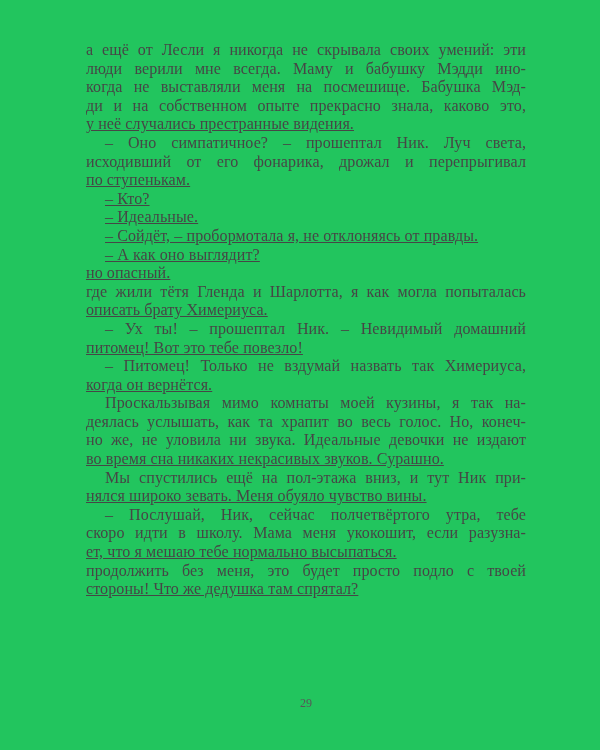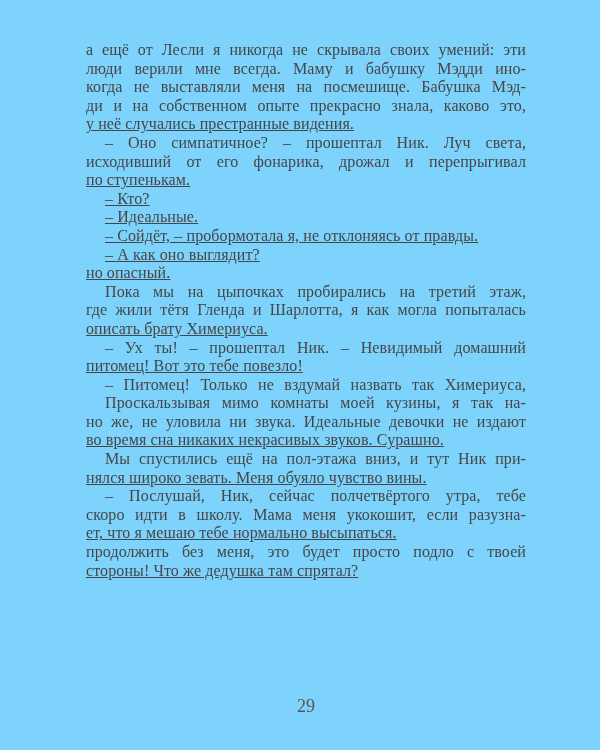--- a/index.html
+++ b/index.html
@@ -4,21 +4,21 @@
 <style>
   html, body { margin: 0; padding: 0; }
   body {
     width: 600px; height: 750px;
     background: #ffffff;
     overflow: hidden;
   }
   .page {
     position: relative;
     width: 600px; height: 750px;
-    background: #7dd3fc;
+    background: #22c55e;
     font-family: "Liberation Serif", serif;
     color: #464646;
   }
   .text-block {
     position: absolute;
     left: 86px; top: 41px;
     width: 440px;
     font-size: 16px;
     line-height: 18.6px;
     letter-spacing: 0.1px;
@@ -29,21 +29,21 @@
     white-space: nowrap; 
   }
   .line { white-space: normal; }
   .line.para-end { text-align-last: left; text-decoration: underline; }
   .line.indent { text-indent: 19px; }
   .page-number {
     position: absolute;
     left: 86px; top: 696px;
     width: 440px;
     text-align: center;
-    font-size: 18px;
+    font-size: 12px;
     color: #575757;
   }
 </style>
 </head>
 <body>
 
 <div class="page">
   <div class="text-block">
       <div class="line">а ещё от Лесли я никогда не скрывала своих умений: эти</div>
       <div class="line">люди верили мне всегда. Маму и бабушку Мэдди ино-</div>
@@ -51,27 +51,28 @@
       <div class="line">ди и на собственном опыте прекрасно знала, каково это,</div>
       <div class="line para-end">у неё случались престранные видения.</div>
       <div class="line indent">– Оно симпатичное? – прошептал Ник. Луч света,</div>
       <div class="line">исходивший от его фонарика, дрожал и перепрыгивал</div>
       <div class="line para-end">по ступенькам.</div>
       <div class="line para-end indent">– Кто?</div>
       <div class="line para-end indent">– Идеальные.</div>
       <div class="line para-end indent">– Сойдёт, – пробормотала я, не отклоняясь от правды.</div>
       <div class="line para-end indent">– А как оно выглядит?</div>
       <div class="line para-end">но опасный.</div>
-      <div class="line indent">Пока мы на цыпочках пробирались на третий этаж,</div>
       <div class="line">где жили тётя Гленда и Шарлотта, я как могла попыталась</div>
       <div class="line para-end">описать брату Химериуса.</div>
       <div class="line indent">– Ух ты! – прошептал Ник. – Невидимый домашний</div>
       <div class="line para-end">питомец! Вот это тебе повезло!</div>
       <div class="line indent">– Питомец! Только не вздумай назвать так Химериуса,</div>
+      <div class="line para-end">когда он вернётся.</div>
       <div class="line indent">Проскальзывая мимо комнаты моей кузины, я так на-</div>
+      <div class="line">деялась услышать, как та храпит во весь голос. Но, конеч-</div>
       <div class="line">но же, не уловила ни звука. Идеальные девочки не издают</div>
       <div class="line para-end">во время сна никаких некрасивых звуков. Сурашно.</div>
       <div class="line indent">Мы спустились ещё на пол-этажа вниз, и тут Ник при-</div>
       <div class="line para-end">нялся широко зевать. Меня обуяло чувство вины.</div>
       <div class="line indent">– Послушай, Ник, сейчас полчетвёртого утра, тебе</div>
       <div class="line">скоро идти в школу. Мама меня укокошит, если разузна-</div>
       <div class="line para-end">ет, что я мешаю тебе нормально высыпаться.</div>
       <div class="line">продолжить без меня, это будет просто подло с твоей</div>
       <div class="line para-end">стороны! Что же дедушка там спрятал?</div>
     </div>

